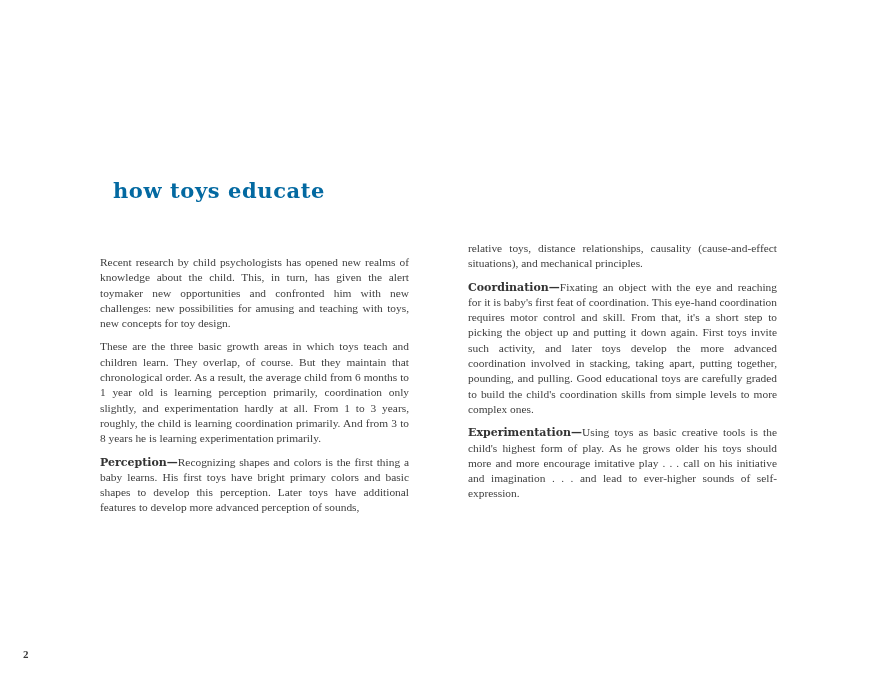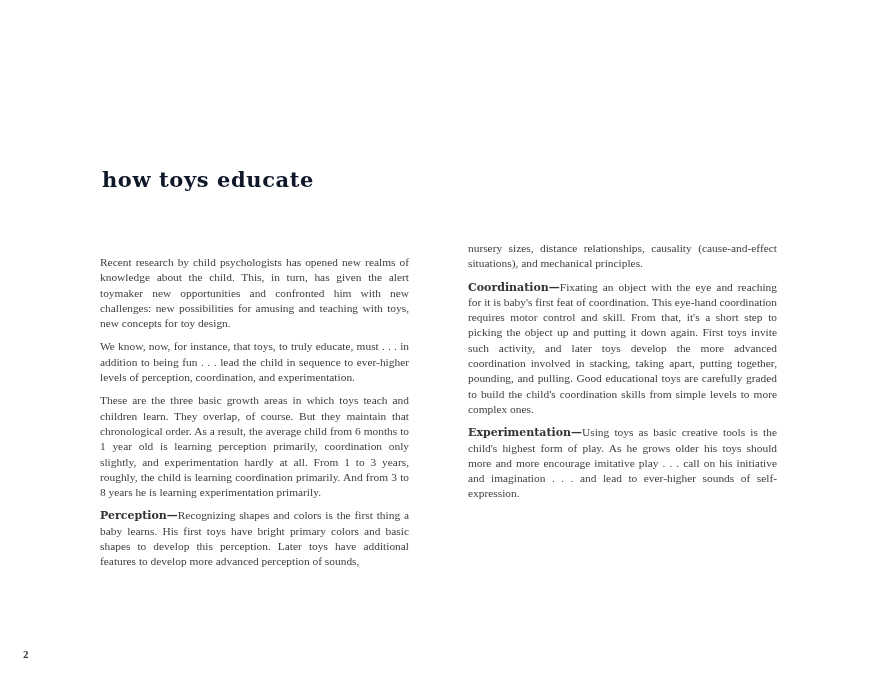--- a/index.html
+++ b/index.html
@@ -16,22 +16,22 @@
       color: #3a3a3a;
     }
     .page-title {
       position: absolute;
       left: 101px;
       top: 166px;
       font-family: "DejaVu Serif", "Liberation Serif", serif;
       font-weight: bold;
       font-size: 21px;
       letter-spacing: 0.6px;
-      color: #0f172a;
-      margin: 1px;
+      color: #0369a1;
+      margin: 12px;
     }
     .column {
       position: absolute;
       width: 309px;
       font-size: 11.4px;
       line-height: 15.3px;
       text-align: justify;
       color: #3d3d3d;
     }
     .col-left { left: 100px; top: 255px; }
@@ -58,29 +58,28 @@
       color: #3a3a3a;
     }
   </style>
 </head>
 <body>
 
 <h1 class="page-title">how toys educate</h1>
 
 <div class="column col-left">
   <p>Recent research by child psychologists has opened new realms of knowledge about the child. This, in turn, has given the alert toymaker new opportunities and confronted him with new challenges: new possibilities for amusing and teaching with toys, new concepts for toy design.</p>
-  <p>We know, now, for instance, that toys, to truly educate, must . . . in addition to being fun . . . lead the child in sequence to ever-higher levels of perception, coordination, and experimentation.</p>
   <p>These are the three basic growth areas in which toys teach and children learn. They overlap, of course. But they maintain that chronological order. As a result, the average child from 6 months to 1 year old is learning perception primarily, coordination only slightly, and experimentation hardly at all. From 1 to 3 years, roughly, the child is learning coordination primarily. And from 3 to 8 years he is learning experimentation primarily.</p>
   <p>
     <span class="run-in">Perception—</span><span>Recognizing shapes and colors is the first thing a baby learns. His first toys have bright primary colors and basic shapes to develop this perception. Later toys have additional features to develop more advanced perception of sounds,</span>
   </p>
 </div>
 
 <div class="column col-right">
-  <p class="cont">nursery sizes, distance relationships, causality (cause-and-effect situations), and mechanical principles.</p>
+  <p class="cont">relative toys, distance relationships, causality (cause-and-effect situations), and mechanical principles.</p>
   <p>
     <span class="run-in">Coordination—</span><span>Fixating an object with the eye and reaching for it is baby's first feat of coordination. This eye-hand coordination requires motor control and skill. From that, it's a short step to picking the object up and putting it down again. First toys invite such activity, and later toys develop the more advanced coordination involved in stacking, taking apart, putting together, pounding, and pulling. Good educational toys are carefully graded to build the child's coordination skills from simple levels to more complex ones.</span>
   </p>
   <p>
     <span class="run-in">Experimentation—</span><span>Using toys as basic creative tools is the child's highest form of play. As he grows older his toys should more and more encourage imitative play . . . call on his initiative and imagination . . . and lead to ever-higher sounds of self-expression.</span>
   </p>
 </div>
 
 <div class="page-number">2</div>
 

